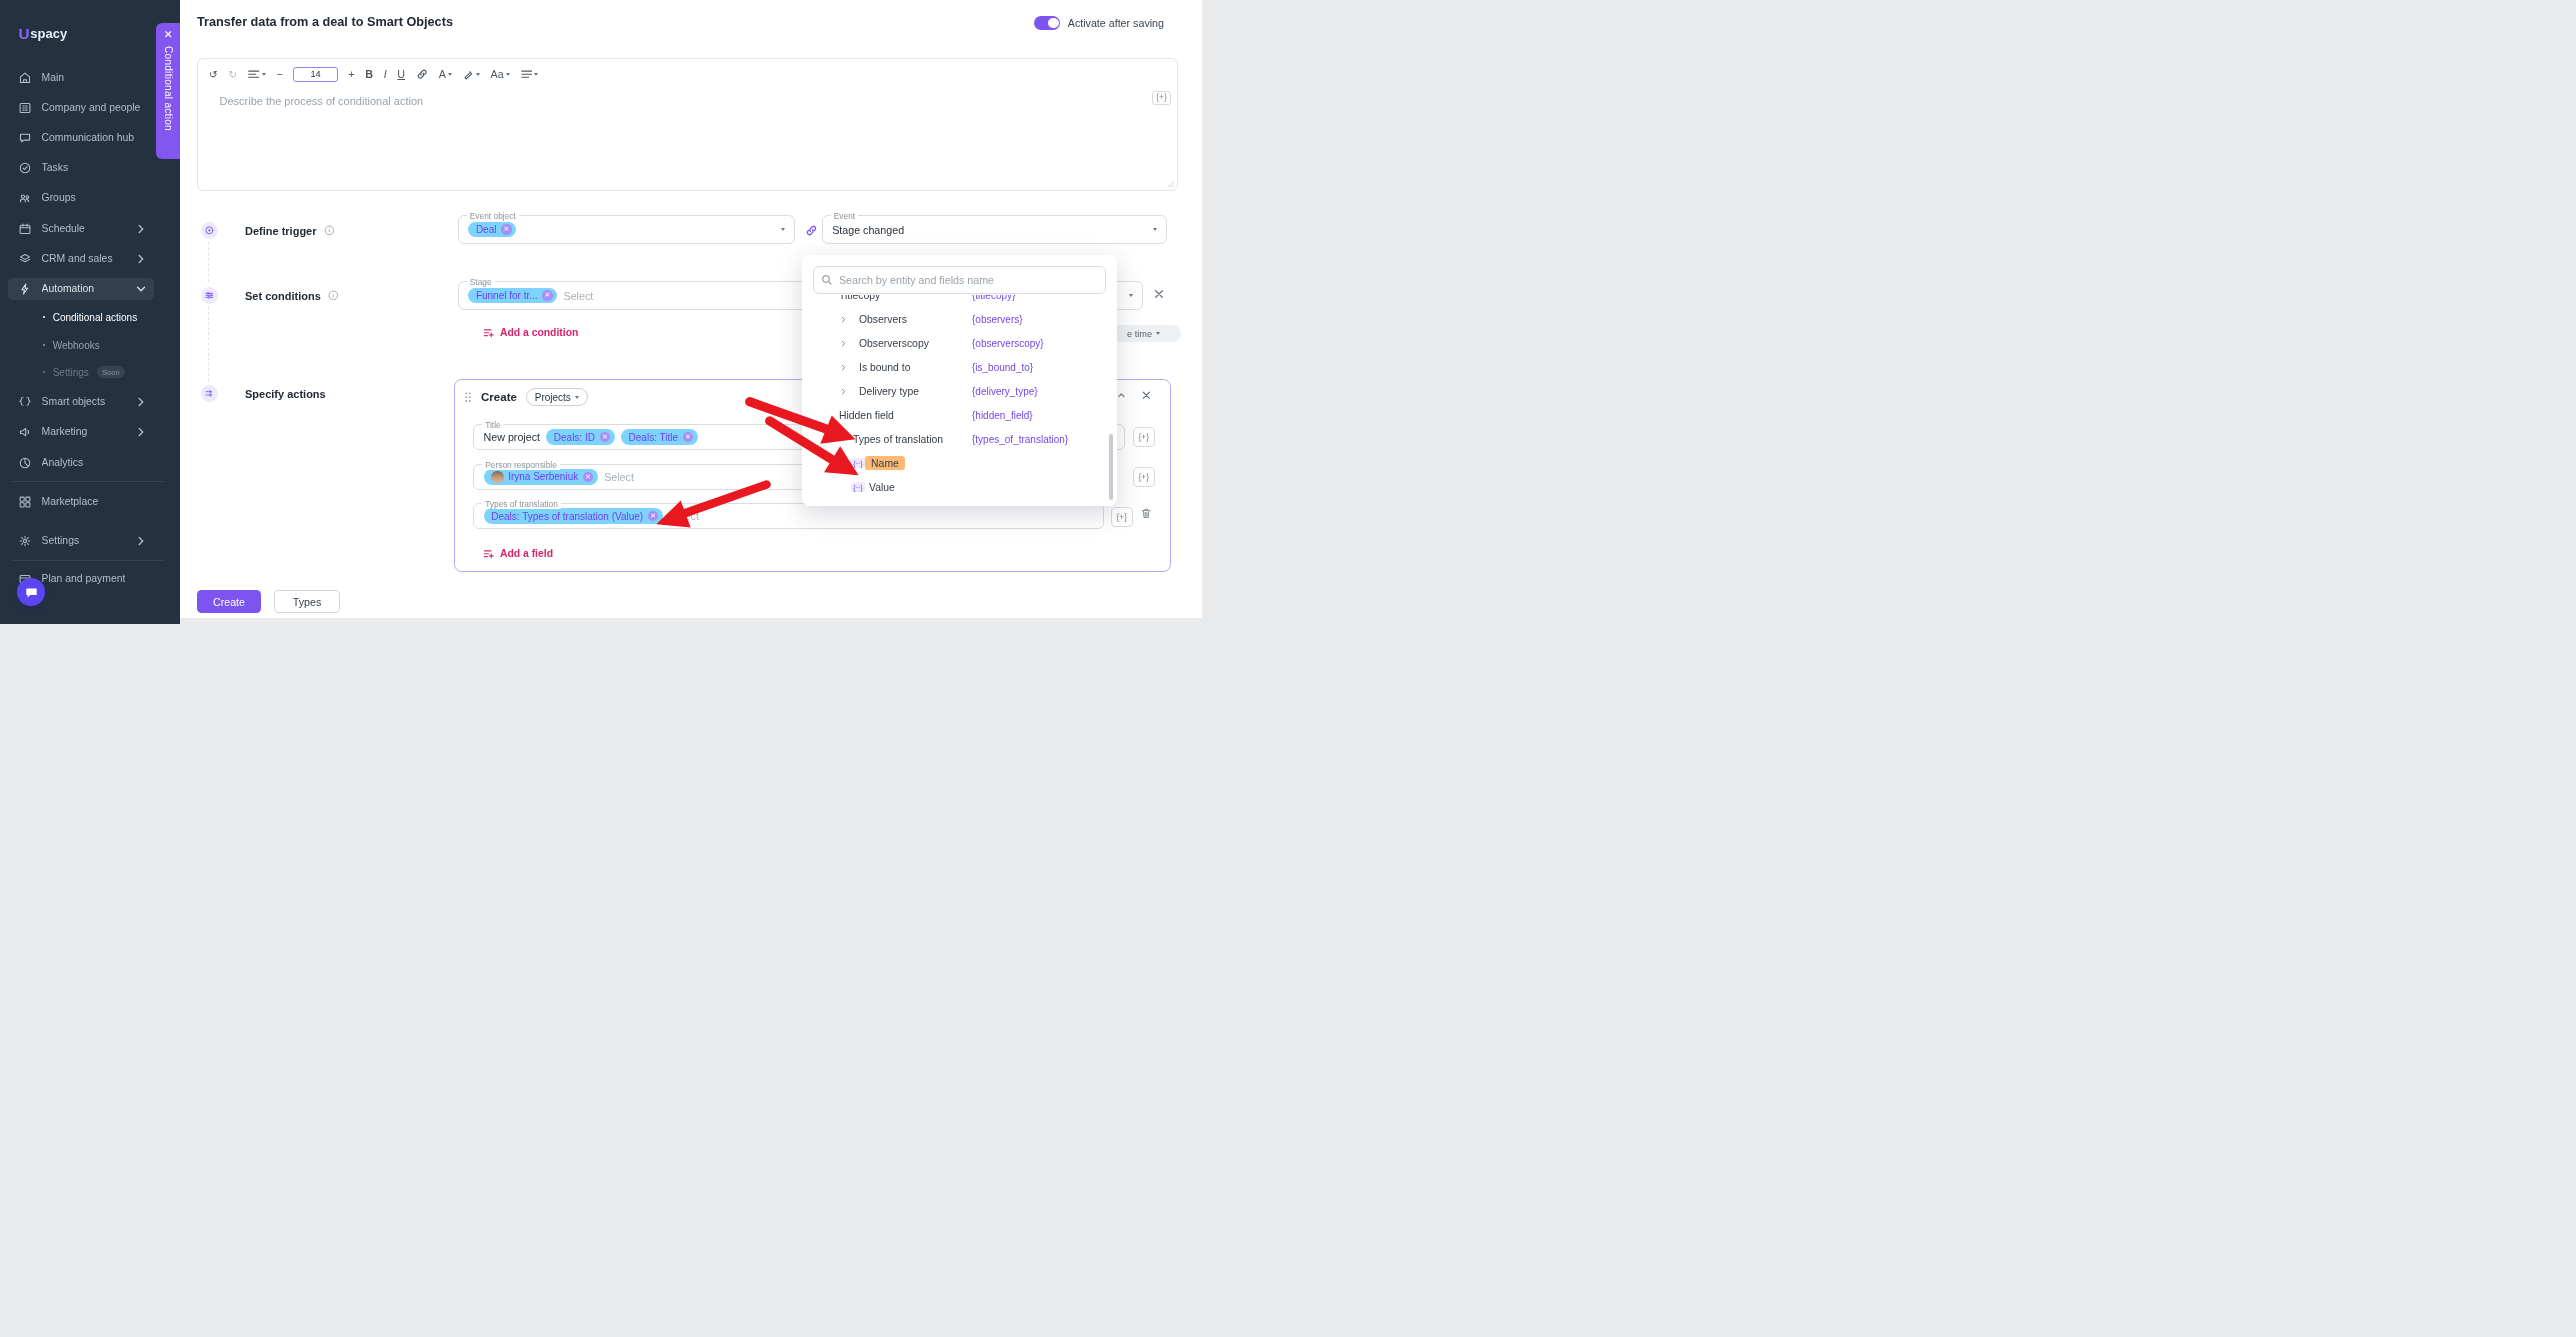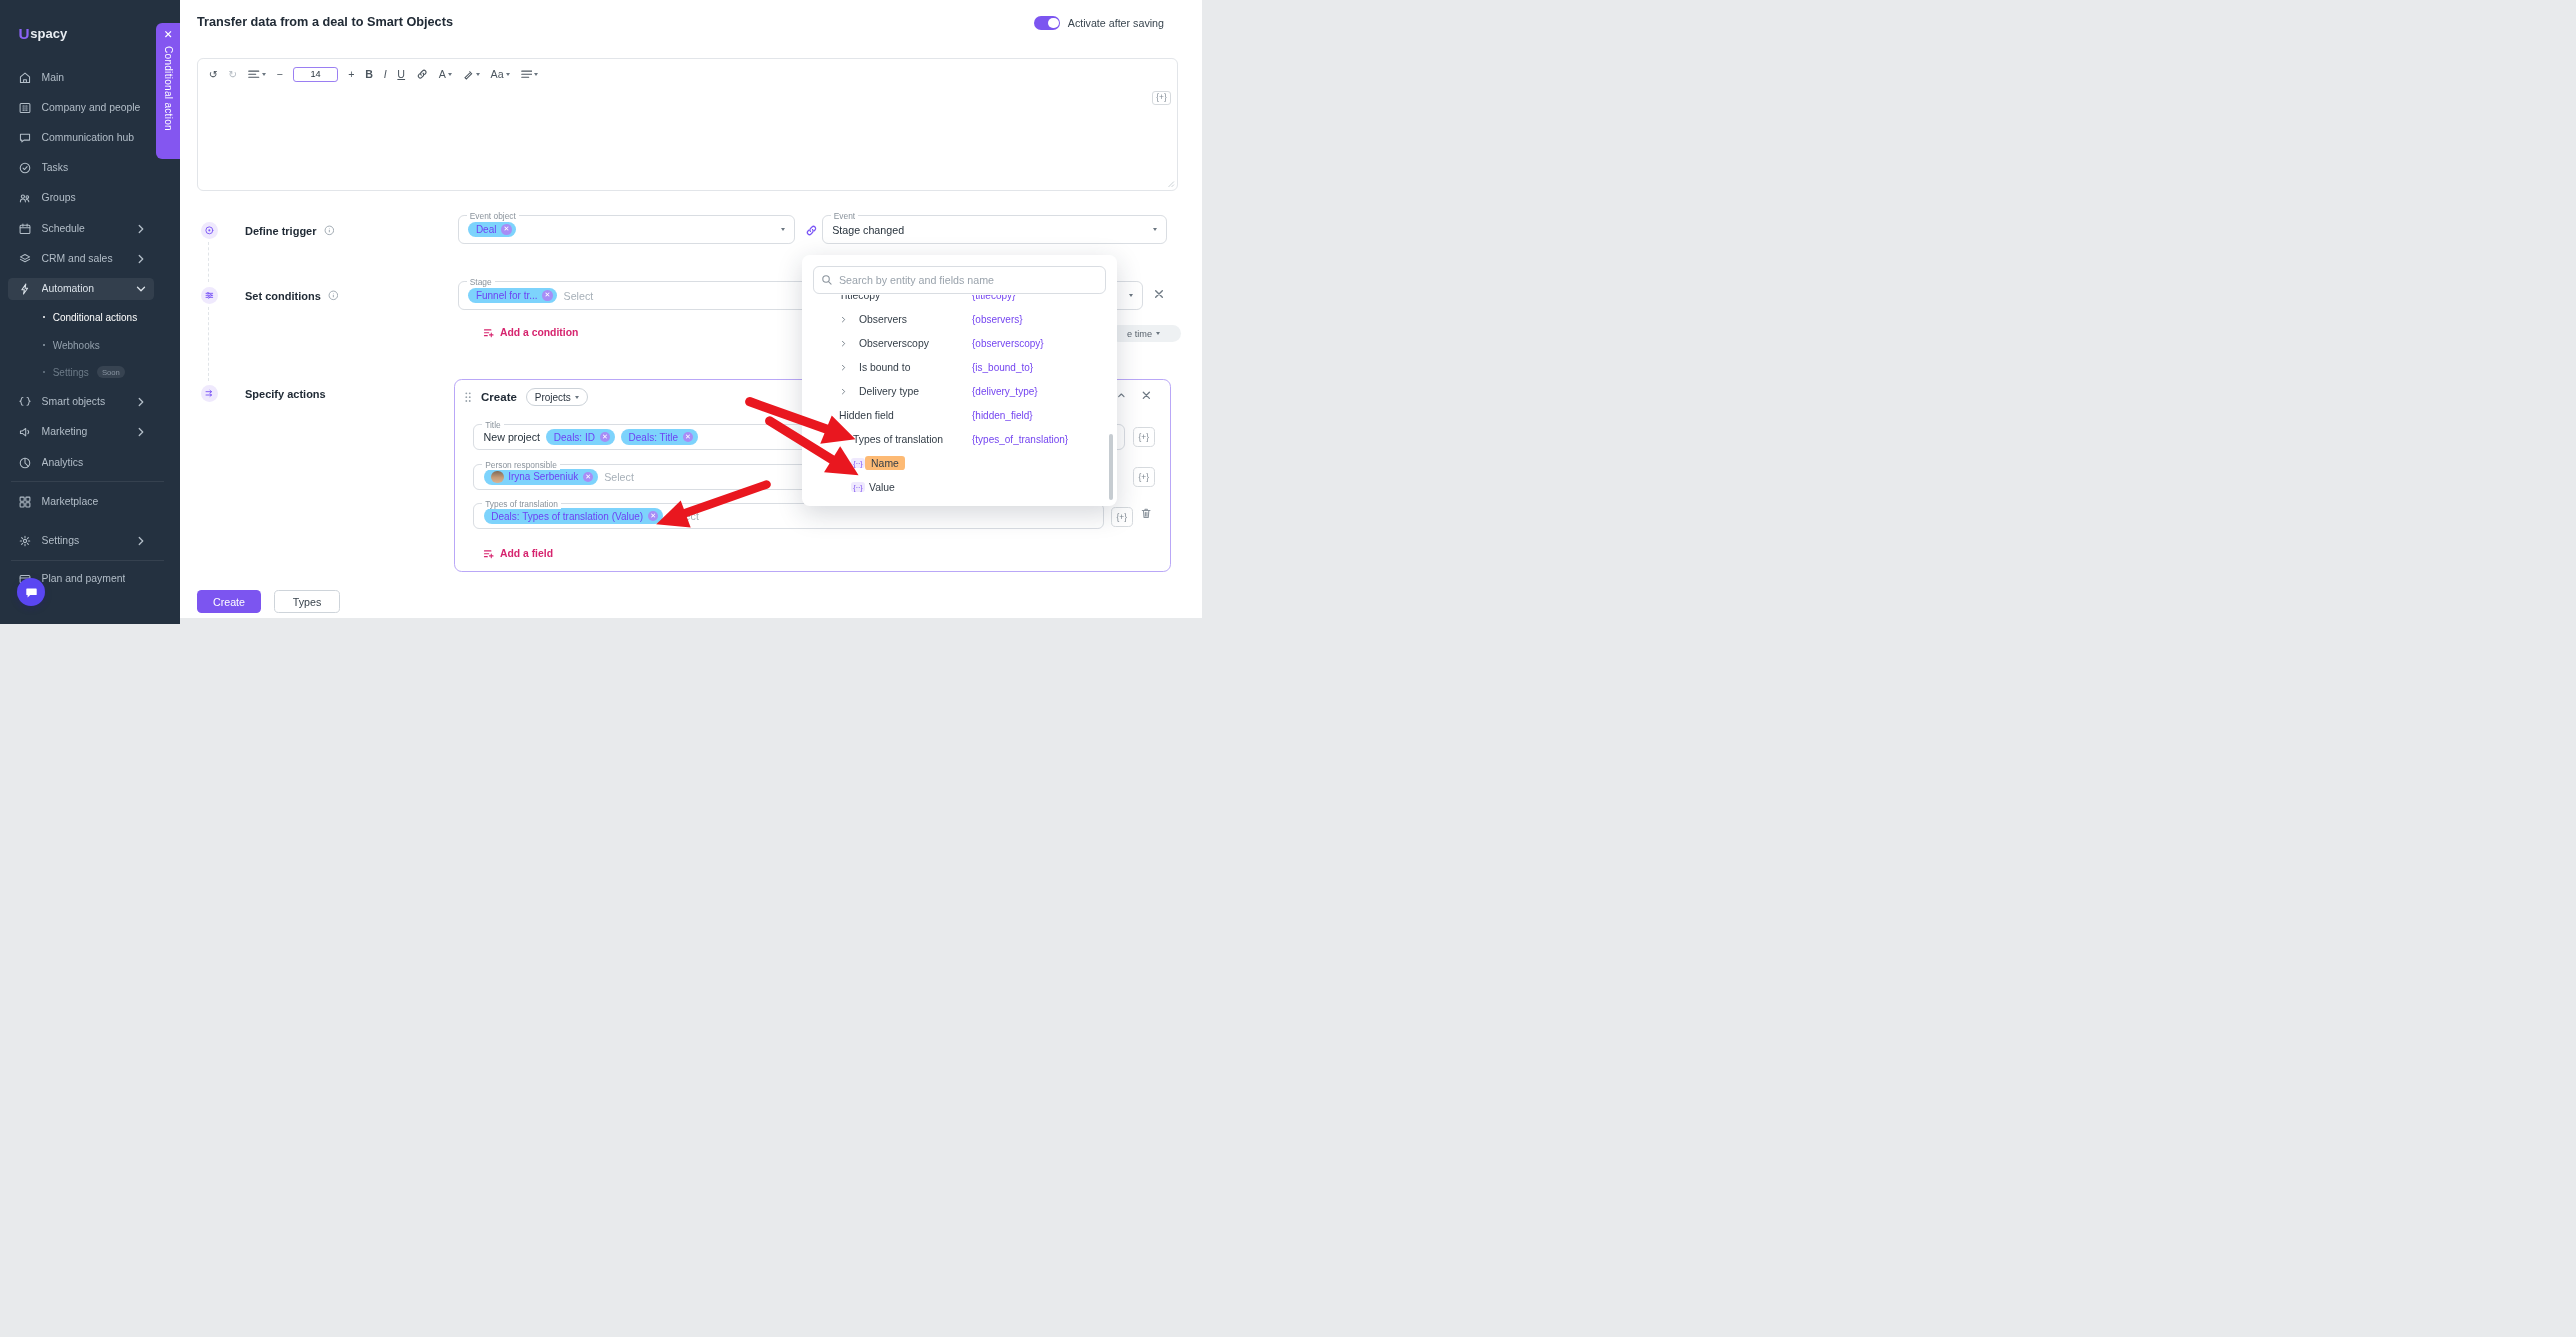--- a/index.html
+++ b/index.html
@@ -349,20 +349,23 @@
           <span>Aa</span>
           <span class="caret"></span>
         </span>
       <span class="tb">
         <svg width="11.5" height="9.2" viewBox="0 0 15 12">
             <path d="M1 1.5h13M1 5.5h13M1 9.5h9"></path>
           </svg>
         <span class="caret"></span>
       </span>
     </div>
+    <div class="editor-body">
+      <span class="placeholder">Describe the process of conditional action</span>
+    </div>
     <span class="token-badge">{+}</span>
     <svg class="resize-h" width="7.7" height="7.7" viewBox="0 0 10 10">
         <path d="M2 9 L9 2 M6 9 L9 6" stroke="#b9c0c7" fill="none"></path>
       </svg>
   </div>
 
   <div class="section" style="top:222px">
     <span class="sec-icon">
         <svg viewBox="0 0 16 16">
           <circle cx="8" cy="8" r="5.2"></circle>

